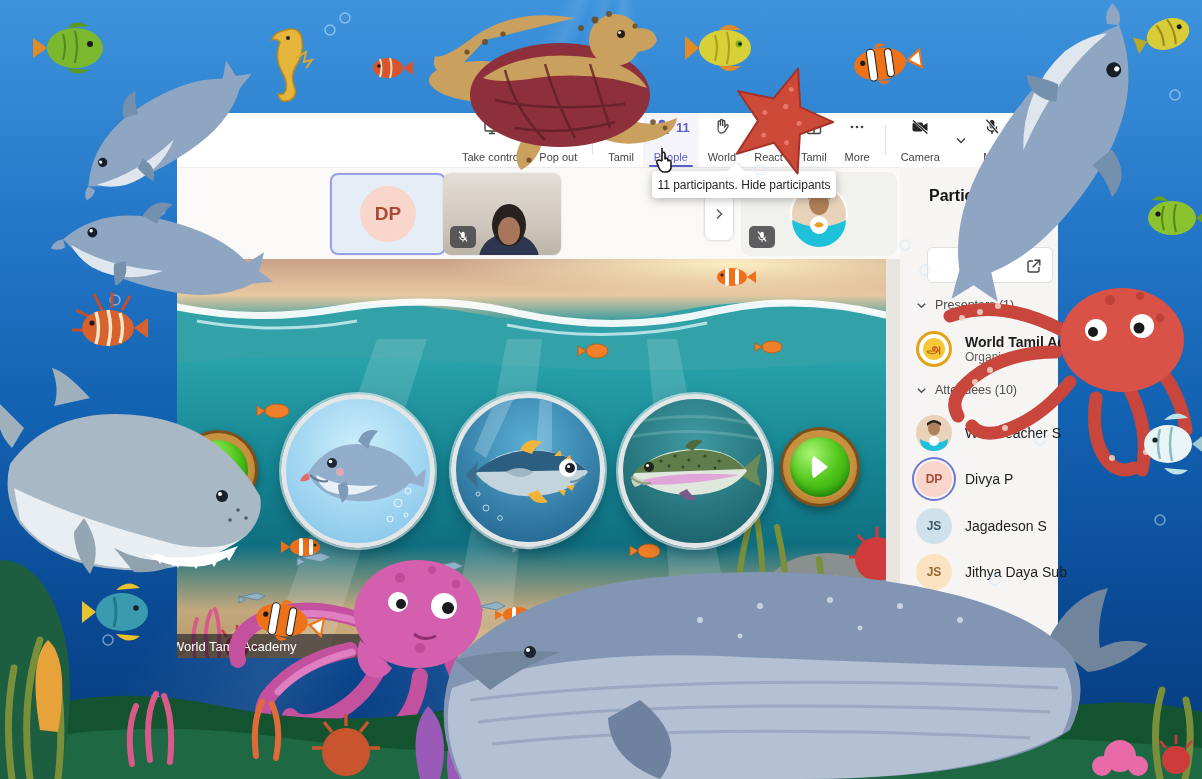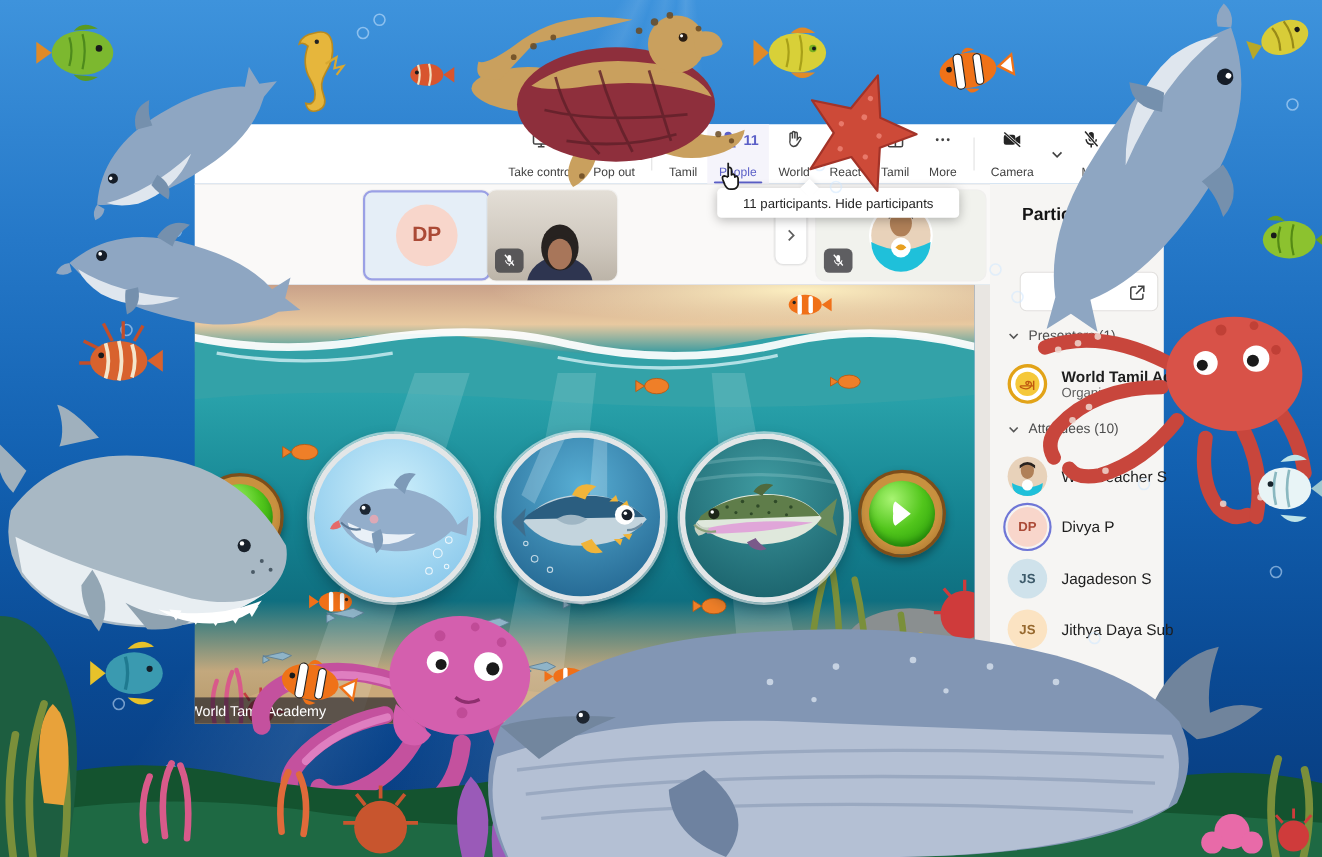--- a/index.html
+++ b/index.html
@@ -22,21 +22,21 @@
   .tb-underline{position:absolute;left:6px;right:6px;bottom:0;height:2px;background:#5b5fc7;border-radius:2px;}
   .people-top{display:flex;align-items:center;gap:4px;}
   .people-badge{color:#5b5fc7;font-weight:bold;font-size:13px;}
 
   .strip{left:177px;top:167px;width:723px;height:92px;background:#faf9f8;border-top:1px solid #ececec;z-index:10;}
   .tile{position:absolute;top:5px;height:82px;border-radius:8px;overflow:hidden;box-shadow:0 0 0 1px rgba(0,0,0,.04);}
   .tile-av{position:absolute;left:50%;top:50%;transform:translate(-50%,-50%);border-radius:50%;
            display:flex;align-items:center;justify-content:center;font-weight:bold;font-size:19px;}
   .mute-badge{position:absolute;left:7px;bottom:7px;width:26px;height:22px;border-radius:5px;background:rgba(68,68,72,.85);
               display:flex;align-items:center;justify-content:center;z-index:3;}
-  .tooltip{left:652px;top:171px;width:220px;height:27px;background:#fff;border-radius:4px;z-index:30;
+  .tooltip{left:652px;top:171px;width:184px;height:27px;background:#fff;border-radius:4px;z-index:30;
            box-shadow:0 2px 10px rgba(0,0,0,.28);display:flex;align-items:center;justify-content:center;
            font-size:12px;color:#242424;white-space:nowrap;}
   .tooltip-caret{position:absolute;left:78px;top:-6px;width:12px;height:12px;background:#fff;transform:rotate(45deg);box-shadow:-2px -2px 4px rgba(0,0,0,.06);}
 
   .content{left:177px;top:259px;width:709px;height:399px;z-index:10;overflow:hidden;
            background:linear-gradient(180deg,#c9a189 0%,#e8c9a0 9%,#2e98a0 16%,#2aa3ab 24%,#158492 52%,#0f6f80 72%,#c3a87d 88%,#b59868 100%);}
   .win-gap{left:886px;top:259px;width:14px;height:399px;background:#e9e6e2;z-index:10;}
   .watermark{position:absolute;left:0;top:375px;width:207px;height:24px;background:rgba(8,14,30,.58);
              color:#fff;font-size:13px;display:flex;align-items:center;padding-left:2px;text-indent:-7px;white-space:nowrap;overflow:hidden;}
 

